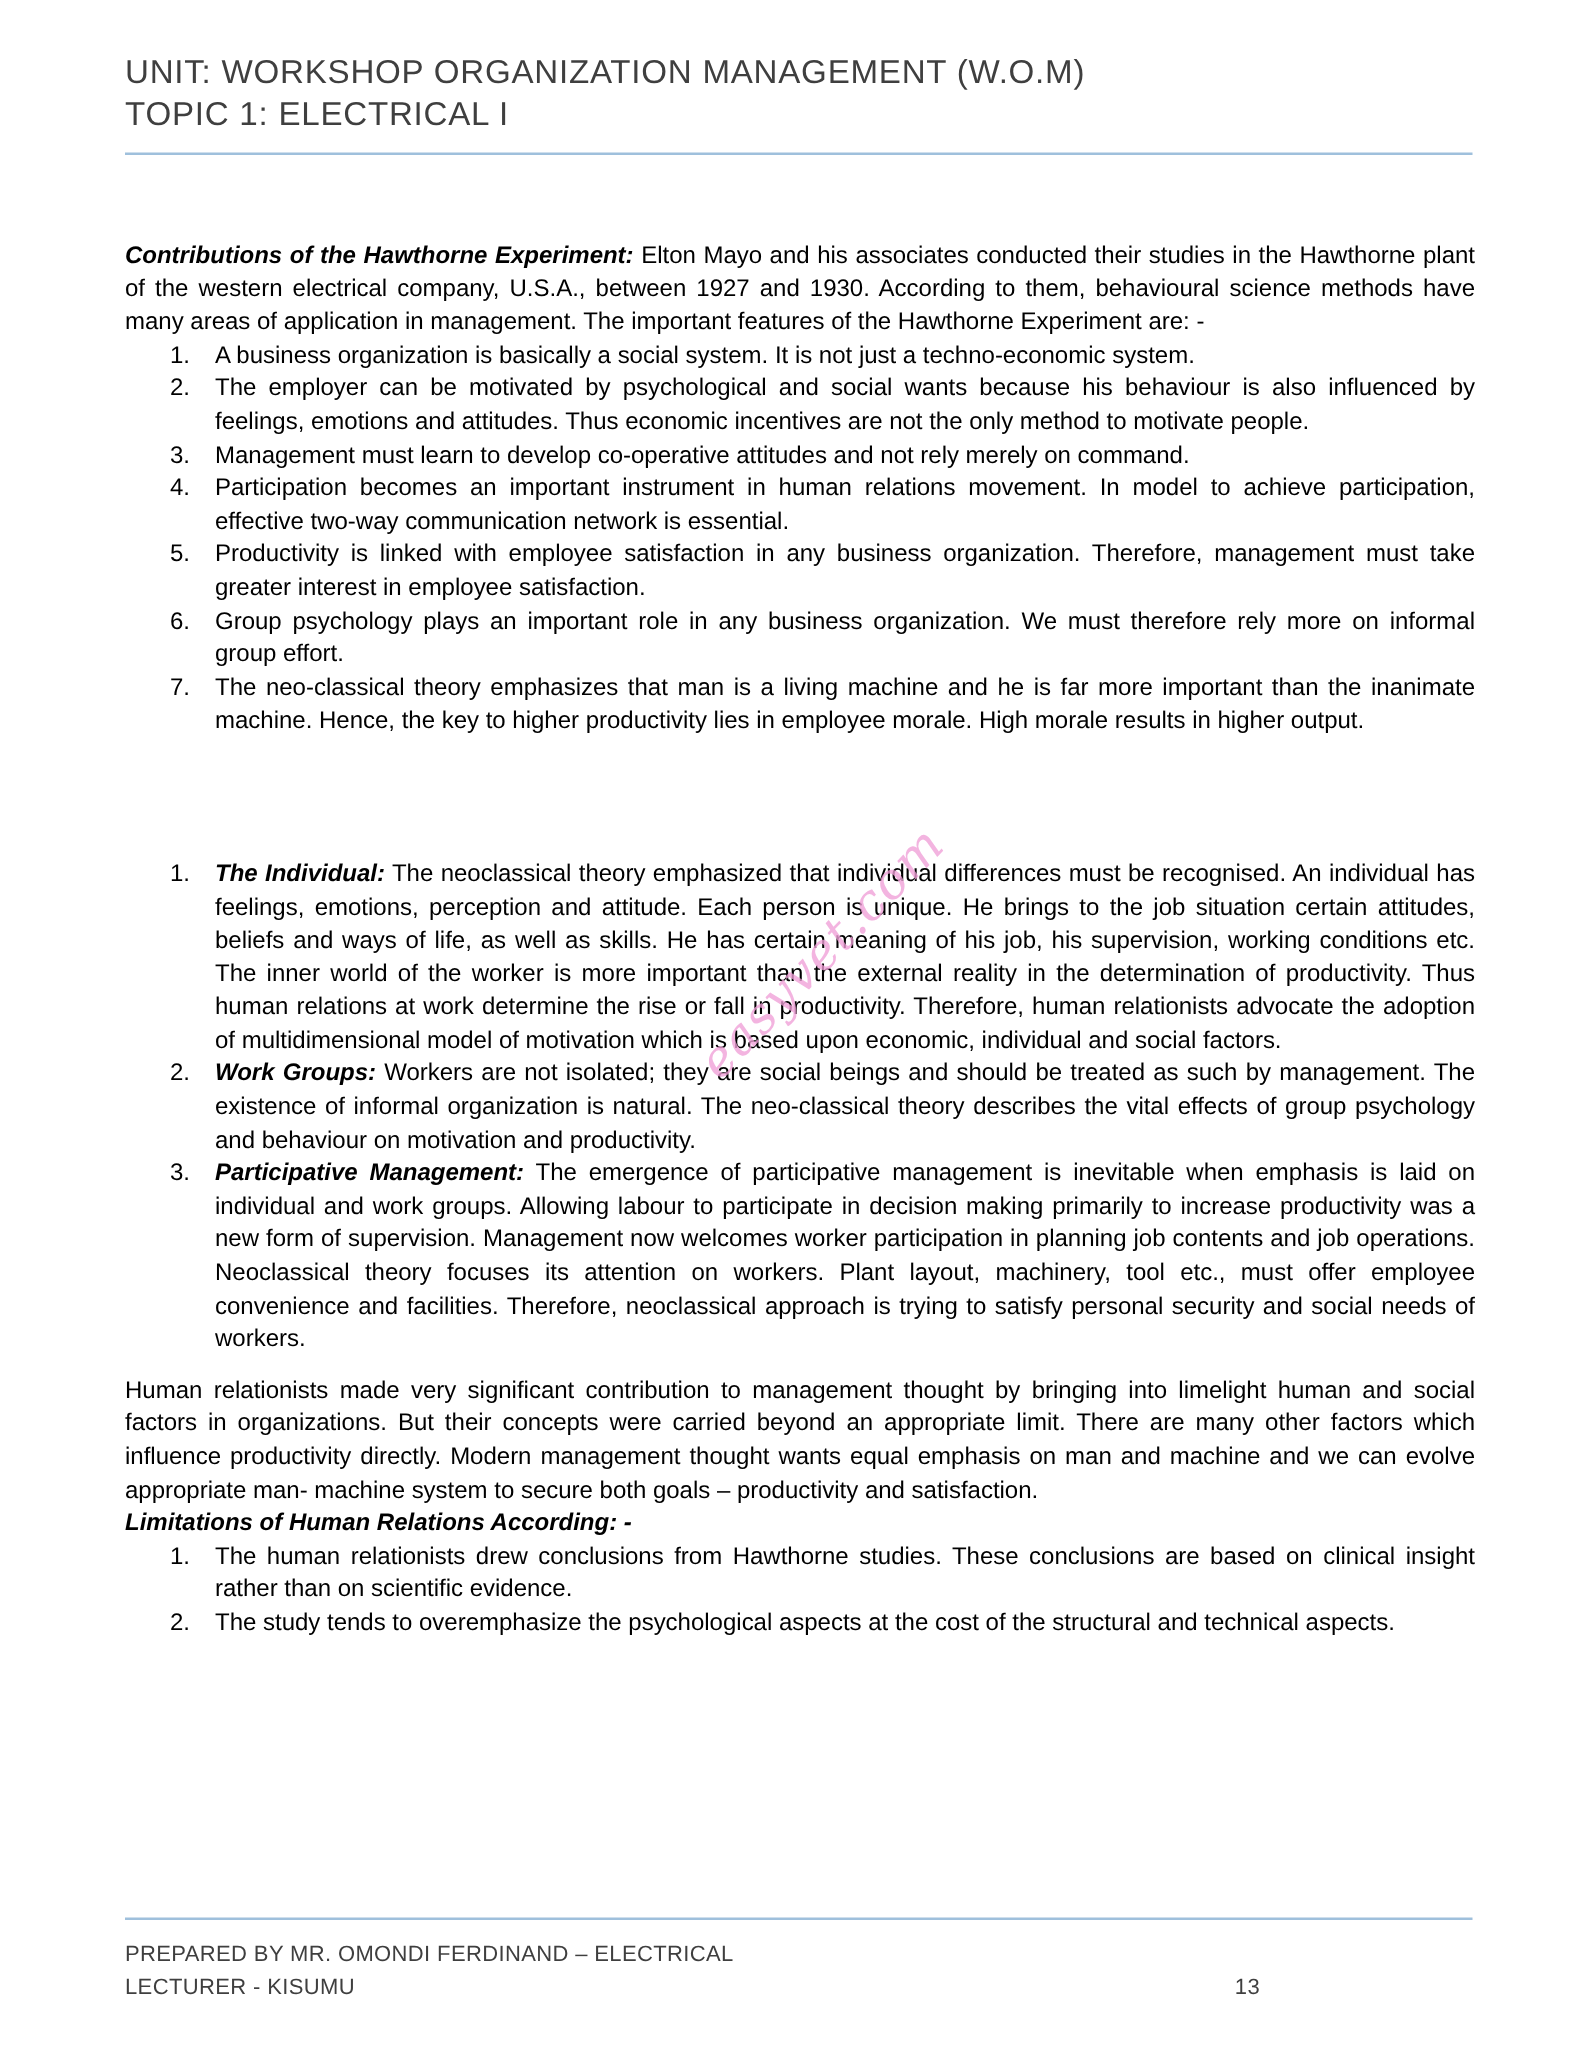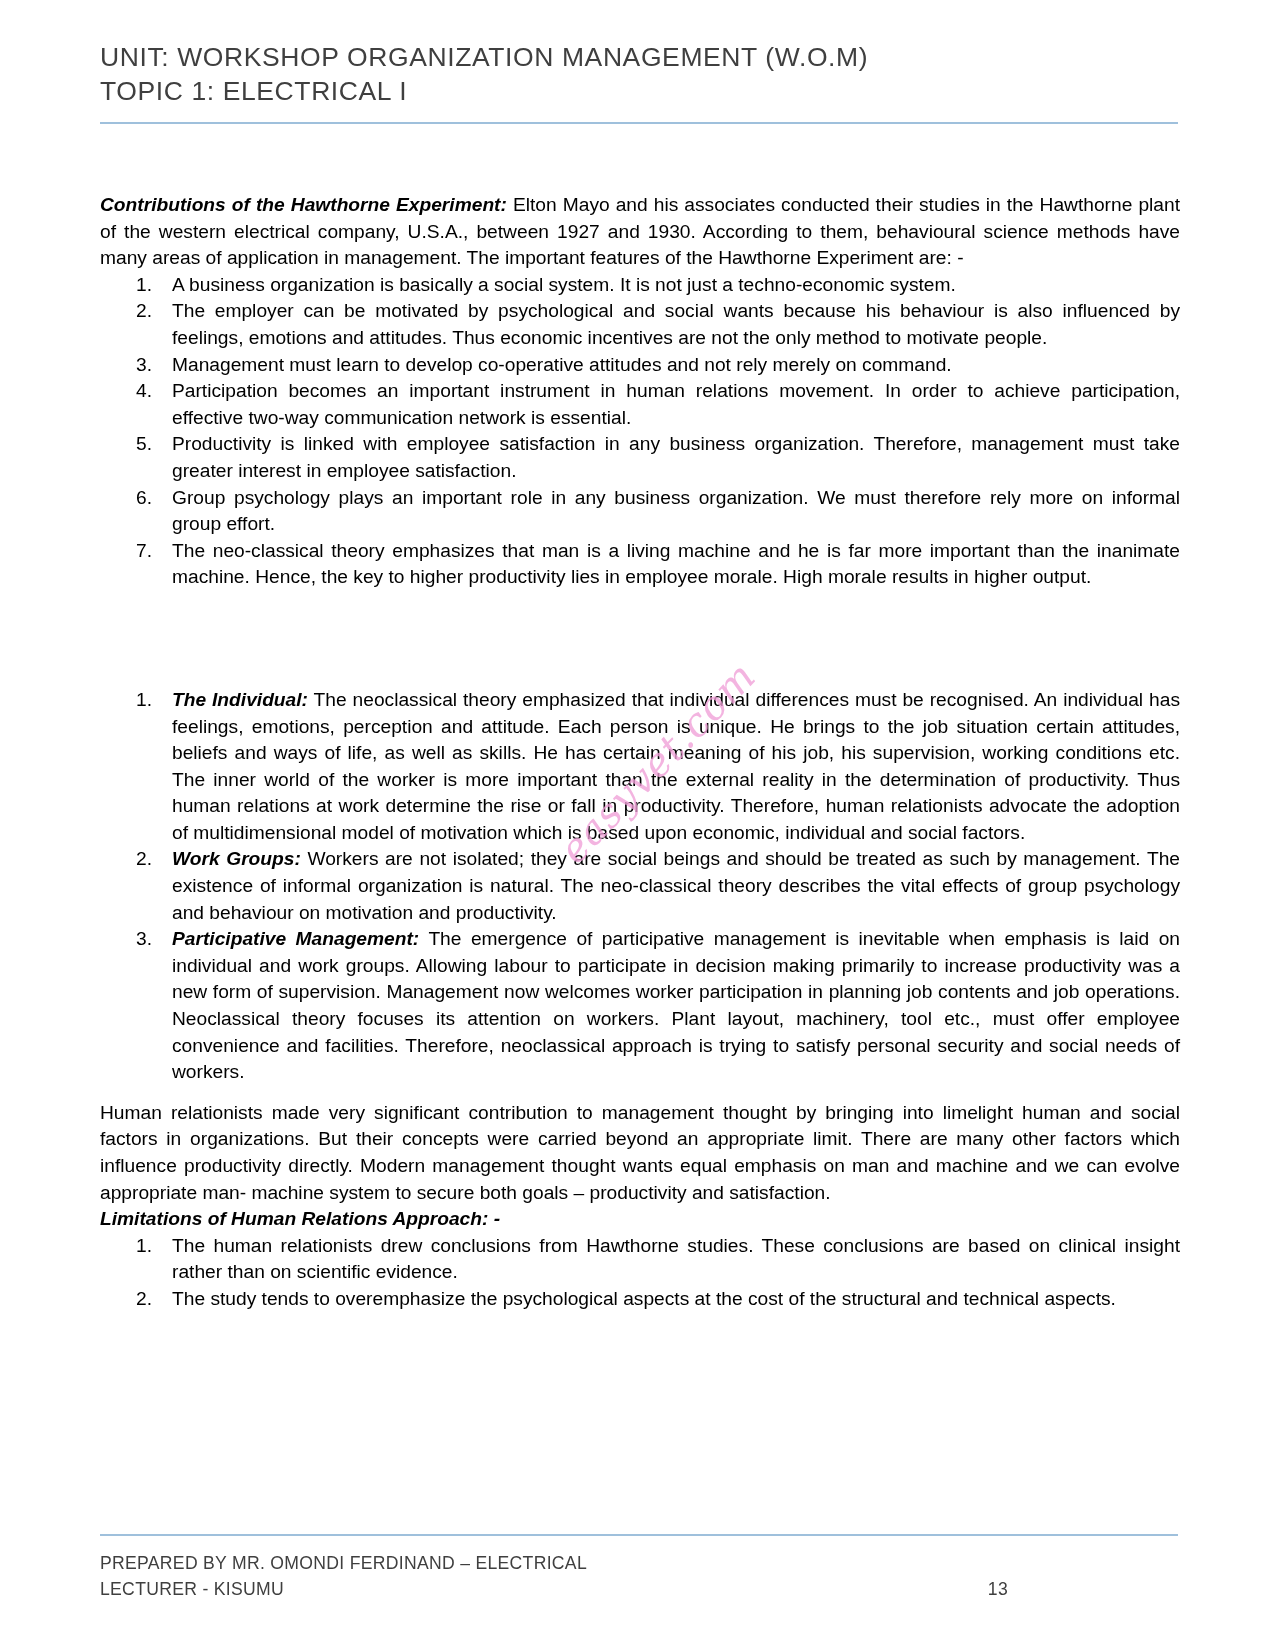--- a/index.html
+++ b/index.html
@@ -167,41 +167,41 @@
   </div>
 
   <div class="content">
 
     <p class="para"><span class="run-bold-italic">Contributions of the Hawthorne Experiment:</span><span> Elton Mayo and his associates conducted their studies in the Hawthorne plant of the western electrical company, U.S.A., between 1927 and 1930. According to them, behavioural science methods have many areas of application in management. The important features of the Hawthorne Experiment are: -</span></p>
 
     <ol class="numlist tight">
       <li><span class="marker">1.</span><span>A business organization is basically a social system. It is not just a techno-economic system.</span></li>
       <li><span class="marker">2.</span><span>The employer can be motivated by psychological and social wants because his behaviour is also influenced by feelings, emotions and attitudes. Thus economic incentives are not the only method to motivate people.</span></li>
       <li><span class="marker">3.</span><span>Management must learn to develop co-operative attitudes and not rely merely on command.</span></li>
-      <li><span class="marker">4.</span><span>Participation becomes an important instrument in human relations movement. In order to achieve participation, effective two-way communication network is essential.</span></li>
+      <li><span class="marker">4.</span><span>Participation becomes an important instrument in human relations movement. In model to achieve participation, effective two-way communication network is essential.</span></li>
       <li><span class="marker">5.</span><span>Productivity is linked with employee satisfaction in any business organization. Therefore, management must take greater interest in employee satisfaction.</span></li>
       <li><span class="marker">6.</span><span>Group psychology plays an important role in any business organization. We must therefore rely more on informal group effort.</span></li>
       <li><span class="marker">7.</span><span>The neo-classical theory emphasizes that man is a living machine and he is far more important than the inanimate machine. Hence, the key to higher productivity lies in employee morale. High morale results in higher output.</span></li>
     </ol>
 
     <div class="spacer-lg"></div>
     <div class="spacer-md"></div>
 
 
     <ol class="numlist tight">
       <li><span class="marker">1.</span><span class="run-bold-italic">The Individual:</span><span>  The neoclassical theory emphasized that individual differences must be recognised. An individual has feelings, emotions, perception and attitude. Each person is unique. He brings to the job situation certain attitudes, beliefs and ways of life, as well as skills. He has certain meaning of his job, his supervision, working conditions etc. The inner world of the worker is more important than the external reality in the determination of productivity. Thus human relations at work determine the rise or fall in productivity. Therefore, human relationists advocate the adoption of multidimensional model of motivation which is based upon economic, individual and social factors.</span></li>
       <li><span class="marker">2.</span><span class="run-bold-italic">Work Groups:</span><span> Workers are not isolated; they are social beings and should be treated as such by management. The existence of informal organization is natural. The neo-classical theory describes the vital effects of group psychology and behaviour on motivation and productivity.</span></li>
       <li><span class="marker">3.</span><span class="run-bold-italic">Participative Management:</span><span> The emergence of participative management is inevitable when emphasis is laid on individual and work groups. Allowing labour to participate in decision making primarily to increase productivity was a new form of supervision. Management now welcomes worker participation in planning job contents and job operations. Neoclassical theory focuses its attention on workers. Plant layout, machinery, tool etc., must offer employee convenience and facilities. Therefore, neoclassical approach is trying to satisfy personal security and social needs of workers.</span></li>
     </ol>
 
     <div class="spacer-sm"></div>
 
     <p class="para">Human relationists made very significant contribution to management thought by bringing into limelight human and social factors in organizations. But their concepts were carried beyond an appropriate limit. There are many other factors which influence productivity directly. Modern management thought wants equal emphasis on man and machine and we can evolve appropriate man- machine system to secure both goals – productivity and satisfaction.</p>
 
-    <p class="para"><span class="run-bold-italic">Limitations of Human Relations Approach: -</span></p>
+    <p class="para"><span class="run-bold-italic">Limitations of Human Relations According: -</span></p>
 
     <ol class="numlist tight">
       <li><span class="marker">1.</span><span>The human relationists drew conclusions from Hawthorne studies. These conclusions are based on clinical insight rather than on scientific evidence.</span></li>
       <li><span class="marker">2.</span><span>The study tends to overemphasize the psychological aspects at the cost of the structural and technical aspects.</span></li>
     </ol>
 
   </div>
 
   <div class="footer-rule"></div>
   <div class="footer">

